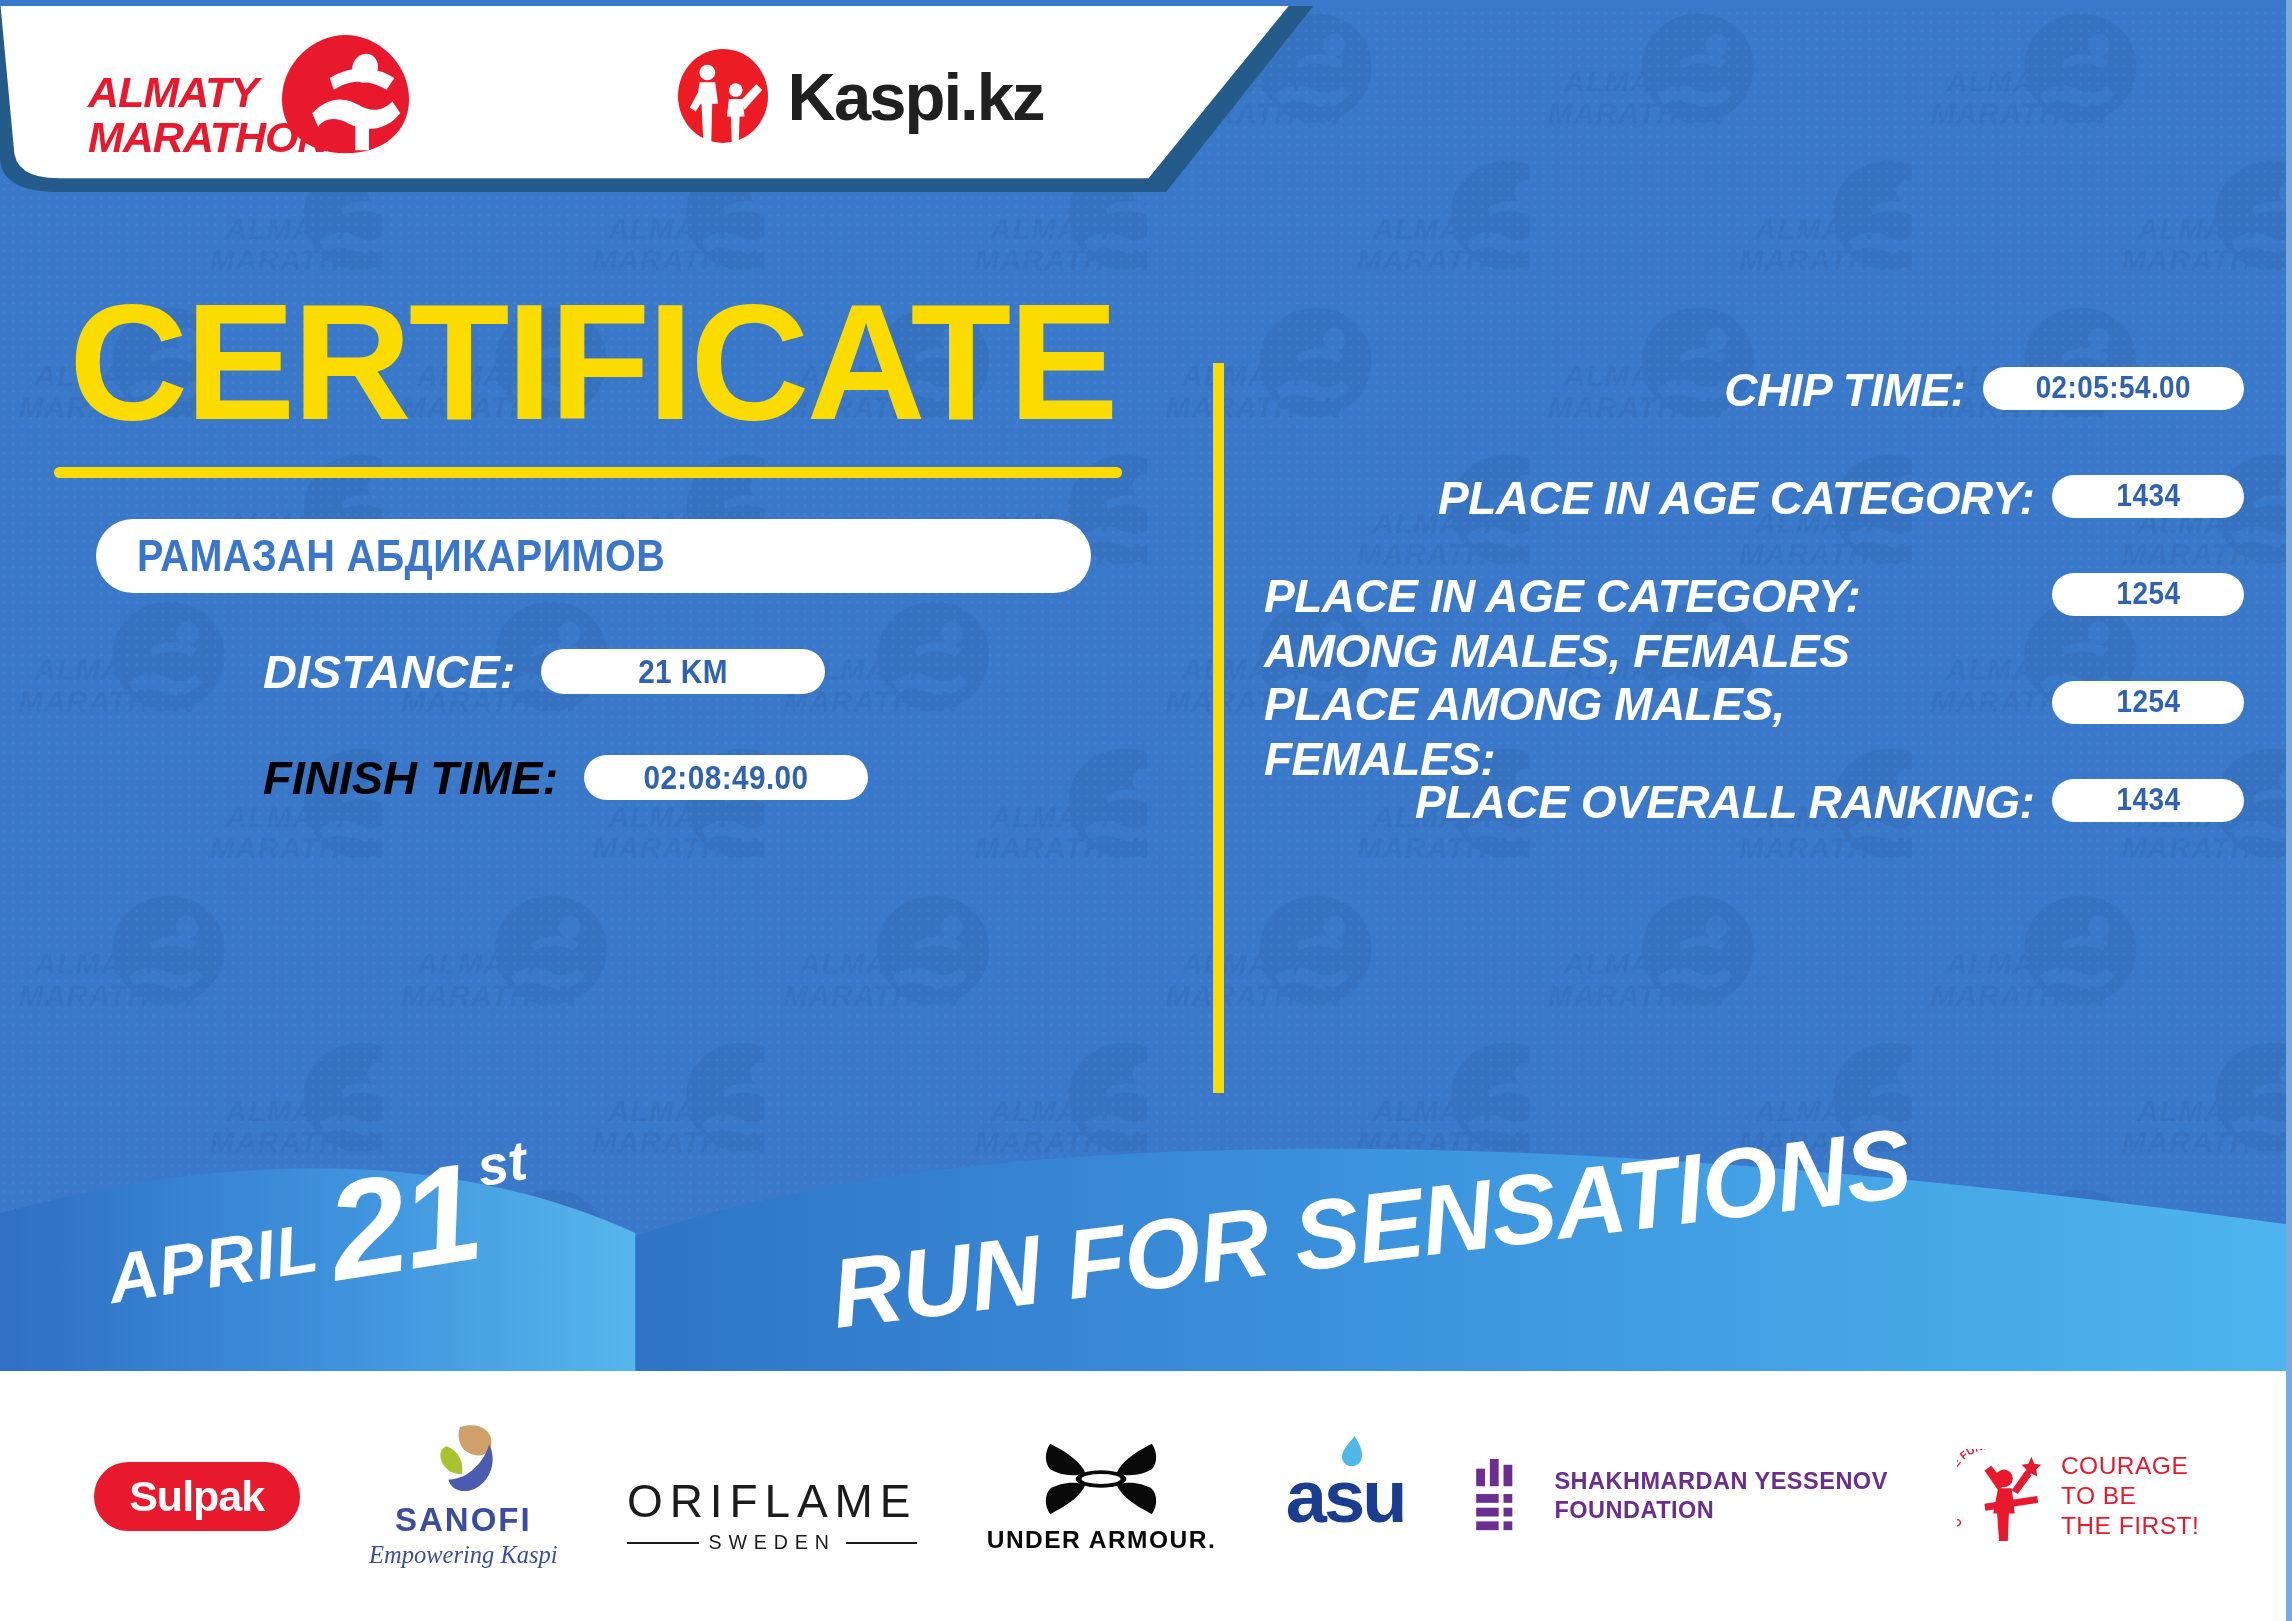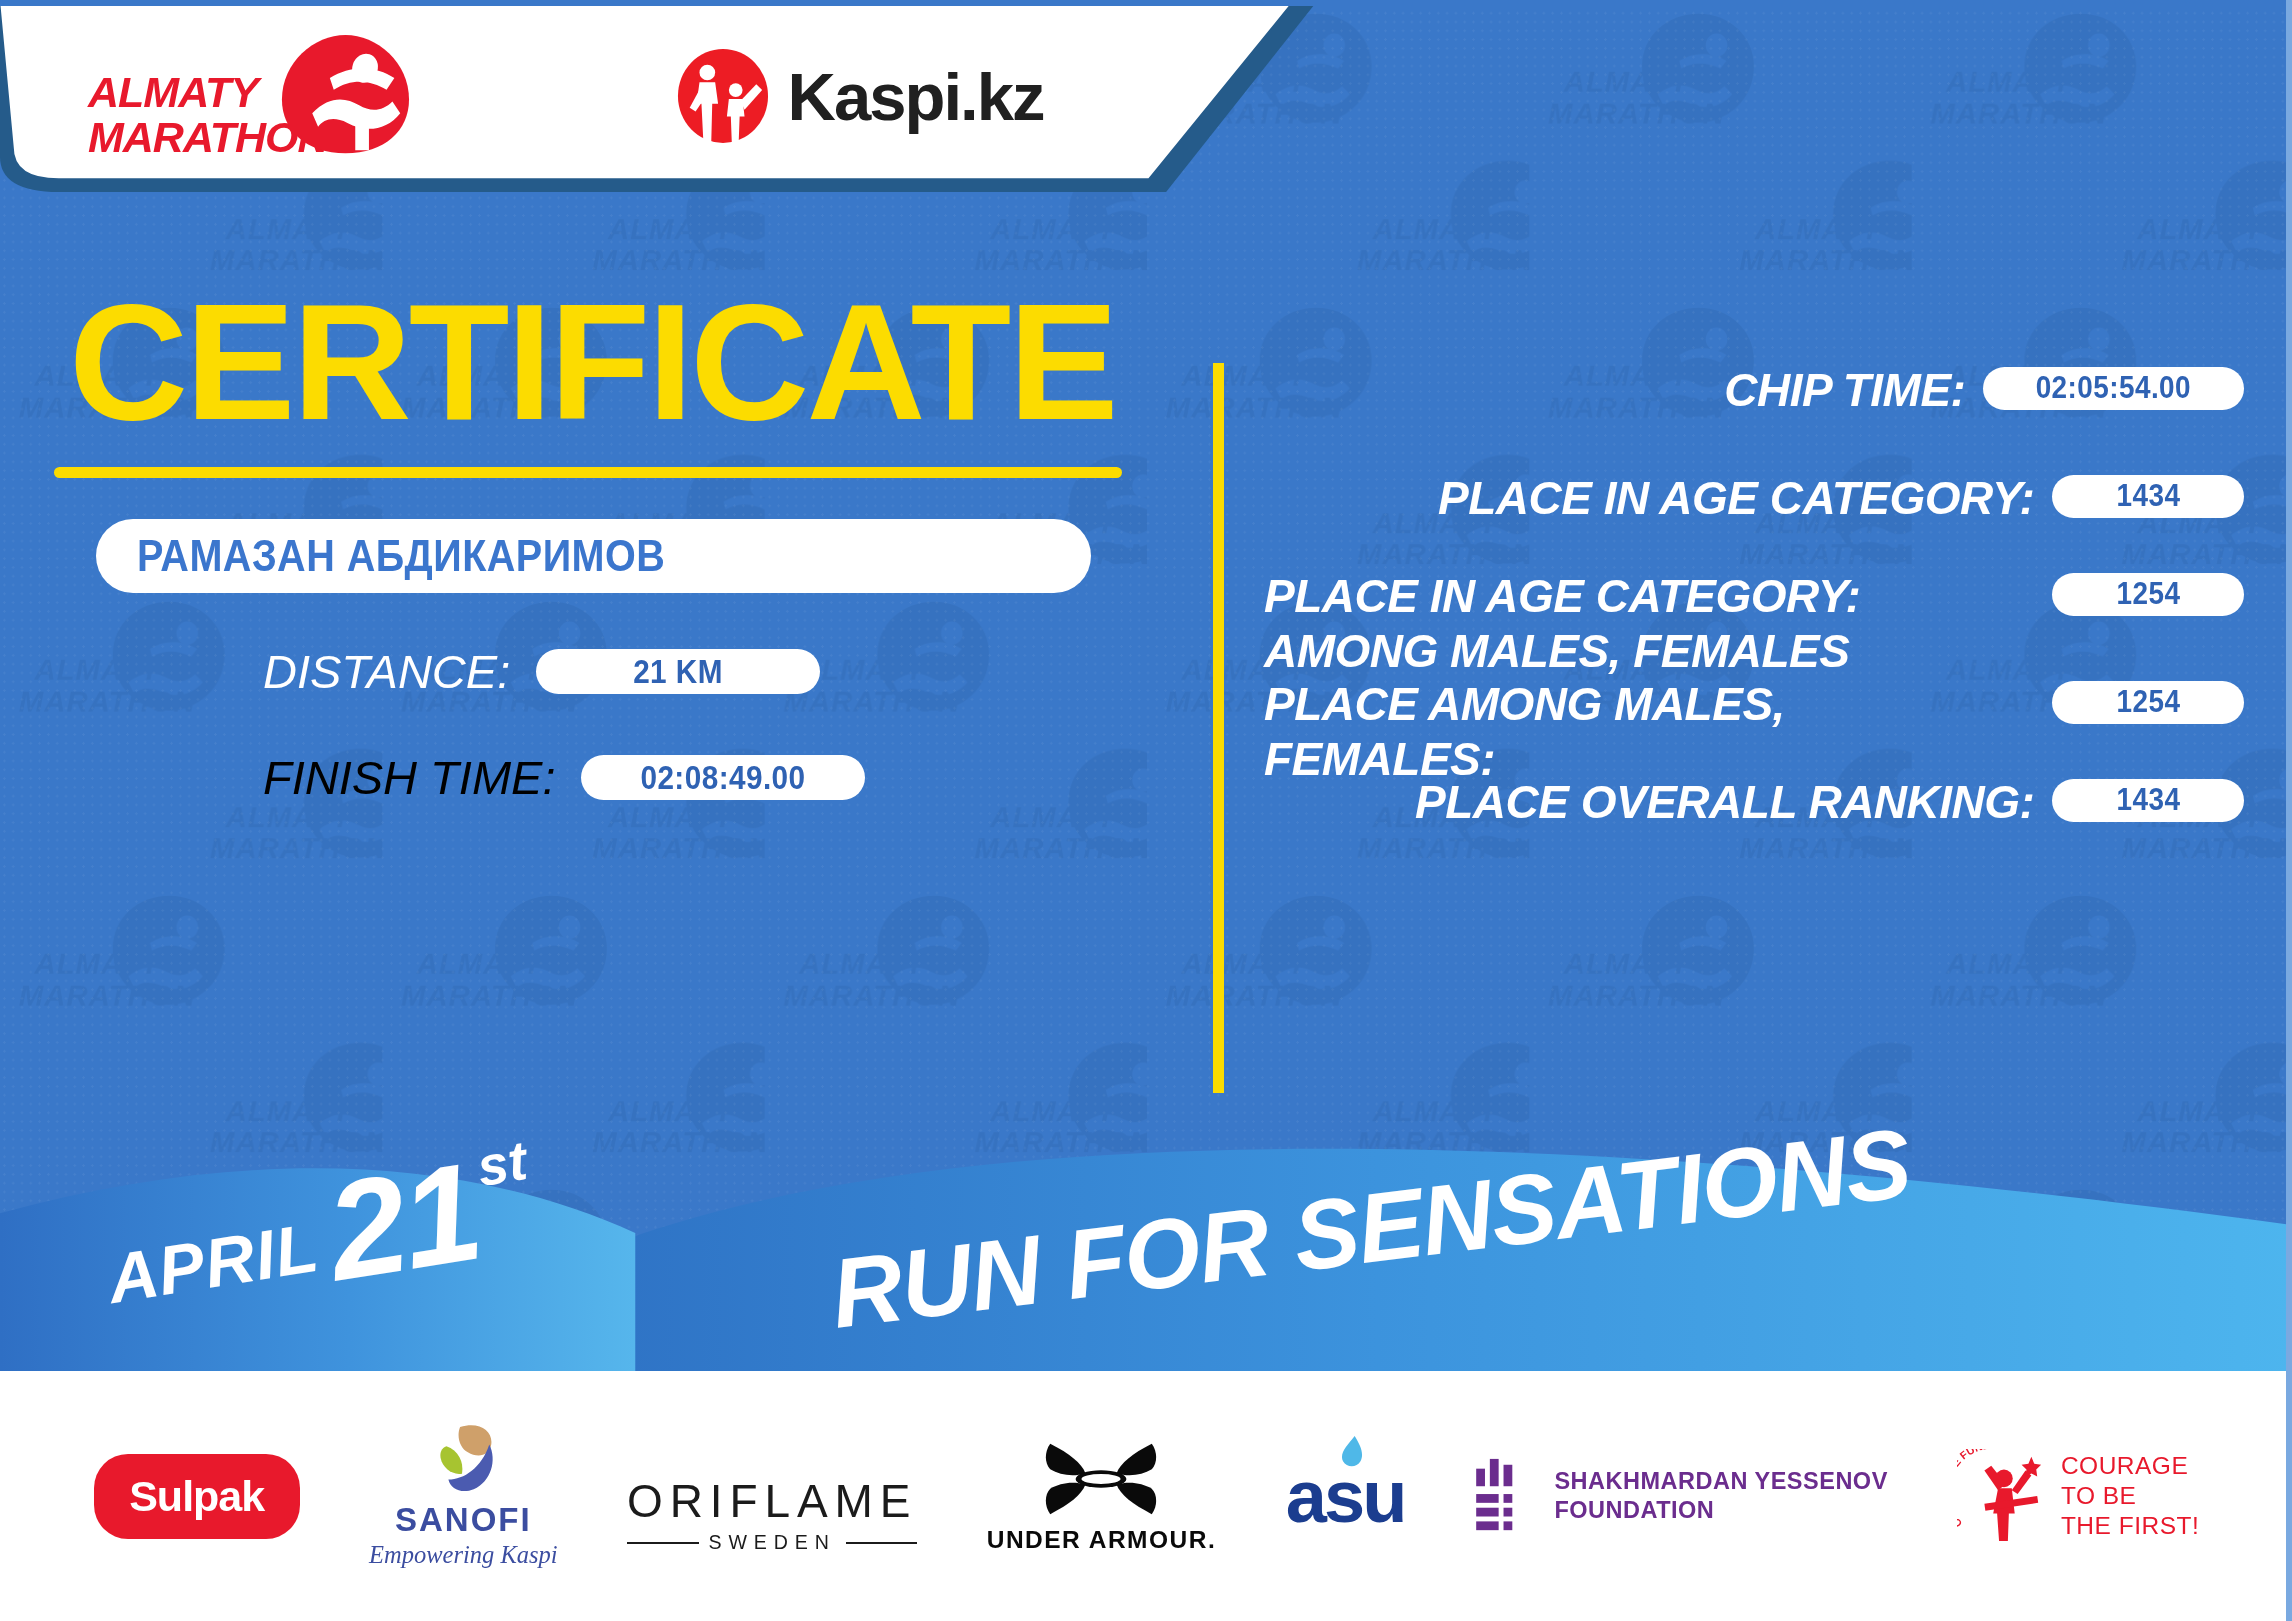--- a/index.html
+++ b/index.html
@@ -44,21 +44,21 @@
          font-family:"Liberation Sans",sans-serif;white-space:nowrap;}
   .title-rule{margin:25.5px 0 0 54px;width:1068px;height:11.8px;background:#fcdc00;border-radius:5.9px;}
 
   .namebox{margin:41px 0 0 96px;width:995px;height:74px;background:#fff;
            border-radius:37px;display:flex;align-items:center;}
   .namebox span{margin-left:41px;color:#3b76cd;font-weight:bold;font-size:45px;
                 letter-spacing:0.5px;font-family:"Liberation Sans",sans-serif;
                 transform:scaleX(.88);transform-origin:left center;white-space:nowrap;}
 
   .kv{display:flex;align-items:center;margin-left:263px;margin-top:51px;}
-  .kv .k{font-weight:normal;font-style:italic;font-size:47px;letter-spacing:0px;
+  .kv .k{font-weight:bold;font-style:italic;font-size:47px;letter-spacing:0px;
          font-family:"Liberation Sans",sans-serif;white-space:nowrap;}
   .kv .k.white{color:#ffffff;}
   .kv .k.yellow{color:#000000;}
   .kv .pill{margin-left:25.5px;height:45px;background:#fff;border-radius:22.5px;
             display:flex;align-items:center;}
   .kv .pill span{margin-left:0;width:100%;text-align:center;color:#2f62b3;font-weight:bold;
                  font-size:33px;letter-spacing:0.5px;transform:scaleX(.9);
                  font-family:"Liberation Sans",sans-serif;white-space:nowrap;}
   .pill-w290{width:284px;}
 
@@ -93,21 +93,21 @@
   .ribbon-slogan{position:absolute;left:828px;top:1172px;z-index:9;
                  transform:rotate(-7deg);color:#fff;font-weight:bold;font-style:italic;
                  font-size:98px;letter-spacing:-1px;white-space:nowrap;
                  font-family:"Liberation Sans",sans-serif;}
 
   
   .sponsors{position:absolute;left:0;bottom:0;width:2293px;height:250px;background:#fff;z-index:8;
             display:flex;align-items:center;justify-content:space-around;padding:0 59px;box-sizing:border-box;}
   .sp{display:flex;align-items:center;justify-content:center;}
 
-  .sulpak{width:206px;height:85px;background:#e8192c;border-radius:34px;
+  .sulpak{width:206px;height:69px;background:#e8192c;border-radius:34px;
           display:flex;align-items:center;justify-content:center;}
   .sulpak span{color:#fff;font-weight:bold;font-size:43px;letter-spacing:-1px;
                font-family:"Liberation Sans",sans-serif;}
 
   .sanofi{display:flex;flex-direction:column;}
   .sanofi .nm{color:#3b4da0;font-weight:bold;font-size:33px;letter-spacing:2px;margin-top:3.9px;
               font-family:"Liberation Sans",sans-serif;}
   .sanofi .tg{color:#3b4da0;font-style:italic;font-size:24.5px;margin-top:2px;
               font-family:"Liberation Serif",serif;}
 

